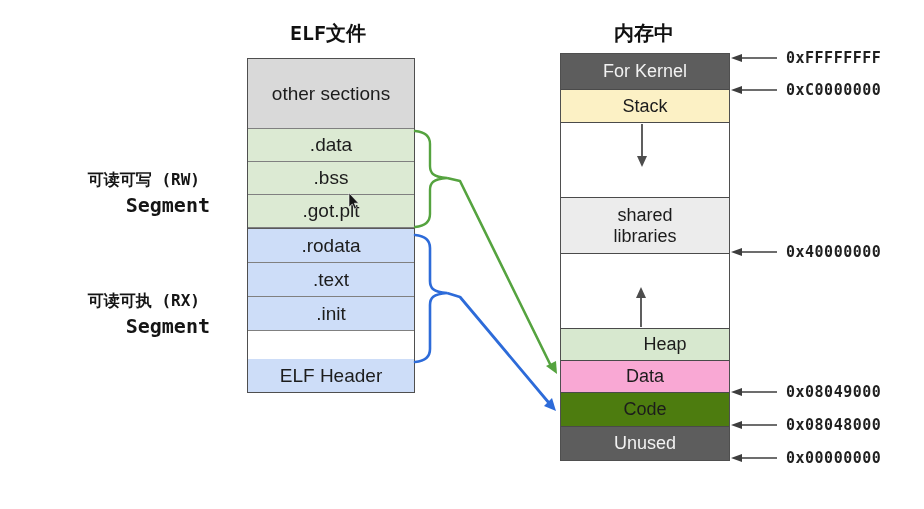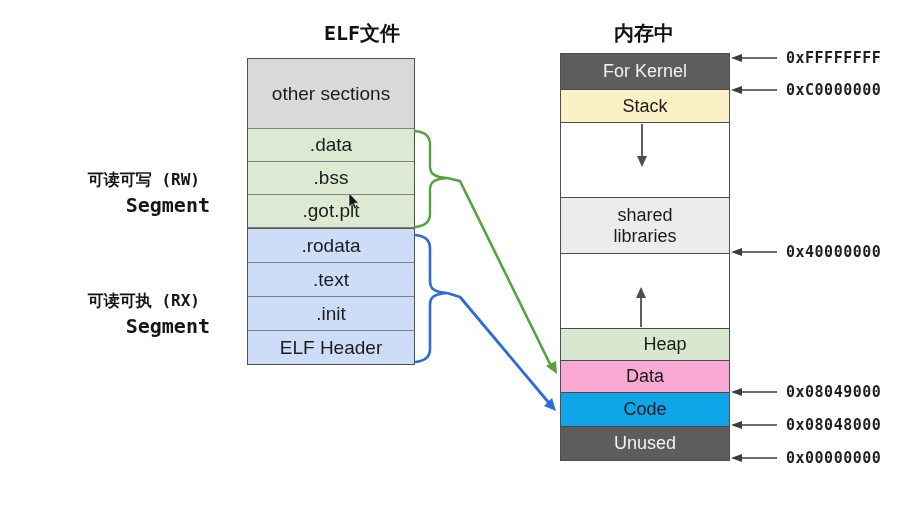--- a/index.html
+++ b/index.html
@@ -4,21 +4,21 @@
 <style>
   html,body{margin:0;padding:0;background:#fff;}
   .canvas{
     position:relative;width:924px;height:509px;background:#ffffff;overflow:hidden;
     font-family:"Liberation Sans",sans-serif;color:#1c1c1c;
   }
   .title{
     position:absolute;top:20px;height:26px;line-height:26px;text-align:center;
     font-family:"DejaVu Sans Mono",monospace;font-weight:700;font-size:20px;color:#111;
   }
-  .elf-title{left:234px;width:166px;text-align:right;}
+  .elf-title{left:245px;width:166px;}
   .mem-title{left:560px;width:168px;}
 
   
   .seg-label{
     position:absolute;left:20px;width:192px;text-align:right;
     font-family:"DejaVu Sans Mono",monospace;font-weight:700;color:#151515;
   }
   .seg-rw{top:166px;}
   .seg-rx{top:287px;}
   .seg-line1{font-size:16px;line-height:27px;padding-right:12px;white-space:nowrap;}
@@ -26,21 +26,21 @@
 
   
   .elf-box{
     position:absolute;left:247px;top:58px;width:166px;
     border:1.5px solid #4f4f4f;background:#fff;
   }
   .erow{
     display:flex;align-items:center;justify-content:center;
     font-size:19px;border-bottom:1px solid #808080;
   }
-  .erow:last-child{border-bottom:none;}
+  .erow:last-child{border-bottom:none;margin-top:28px;}
   .erow.other{height:69px;background:#d9d9d9;}
   .erow.rw{height:32px;background:#dcead3;}
   .erow.rx{height:33px;background:#cdddf8;}
   .erow.rx-first{border-top:1px solid #5a5a5a;}
 
   
   .mem-box{
     position:absolute;left:560px;top:53px;width:168px;
     border:1.5px solid #4f4f4f;background:#fff;
   }
@@ -50,21 +50,21 @@
   }
   .mrow:last-child{border-bottom:none;}
   .mrow.dark{background:#5d5d5d;color:#f2f2f2;}
   .mrow.kernel{height:35px;}
   .mrow.stack{height:32px;background:#fcf1c5;}
   .mrow.gap1{height:74px;background:#ffffff;}
   .mrow.shared{height:55px;background:#ececec;}
   .mrow.gap2{height:74px;background:#ffffff;}
   .mrow.heap{height:31px;background:#d7e8cf;padding-left:40px;}
   .mrow.data{height:31px;background:#f9a8d4;}
-  .mrow.code{height:33px;background:#0ea5e9;}
+  .mrow.code{height:33px;background:#4d7c0f;}
   .mrow.unused{height:33px;}
   .wrap{width:96px;text-align:center;line-height:21px;}
 
   
   .addr{
     position:absolute;left:731px;height:14px;display:flex;align-items:center;
   }
   .addr-1{top:51px;} .addr-2{top:83px;} .addr-3{top:245px;}
   .addr-4{top:385px;} .addr-5{top:418px;} .addr-6{top:451px;}
   .addr svg{display:block;}

